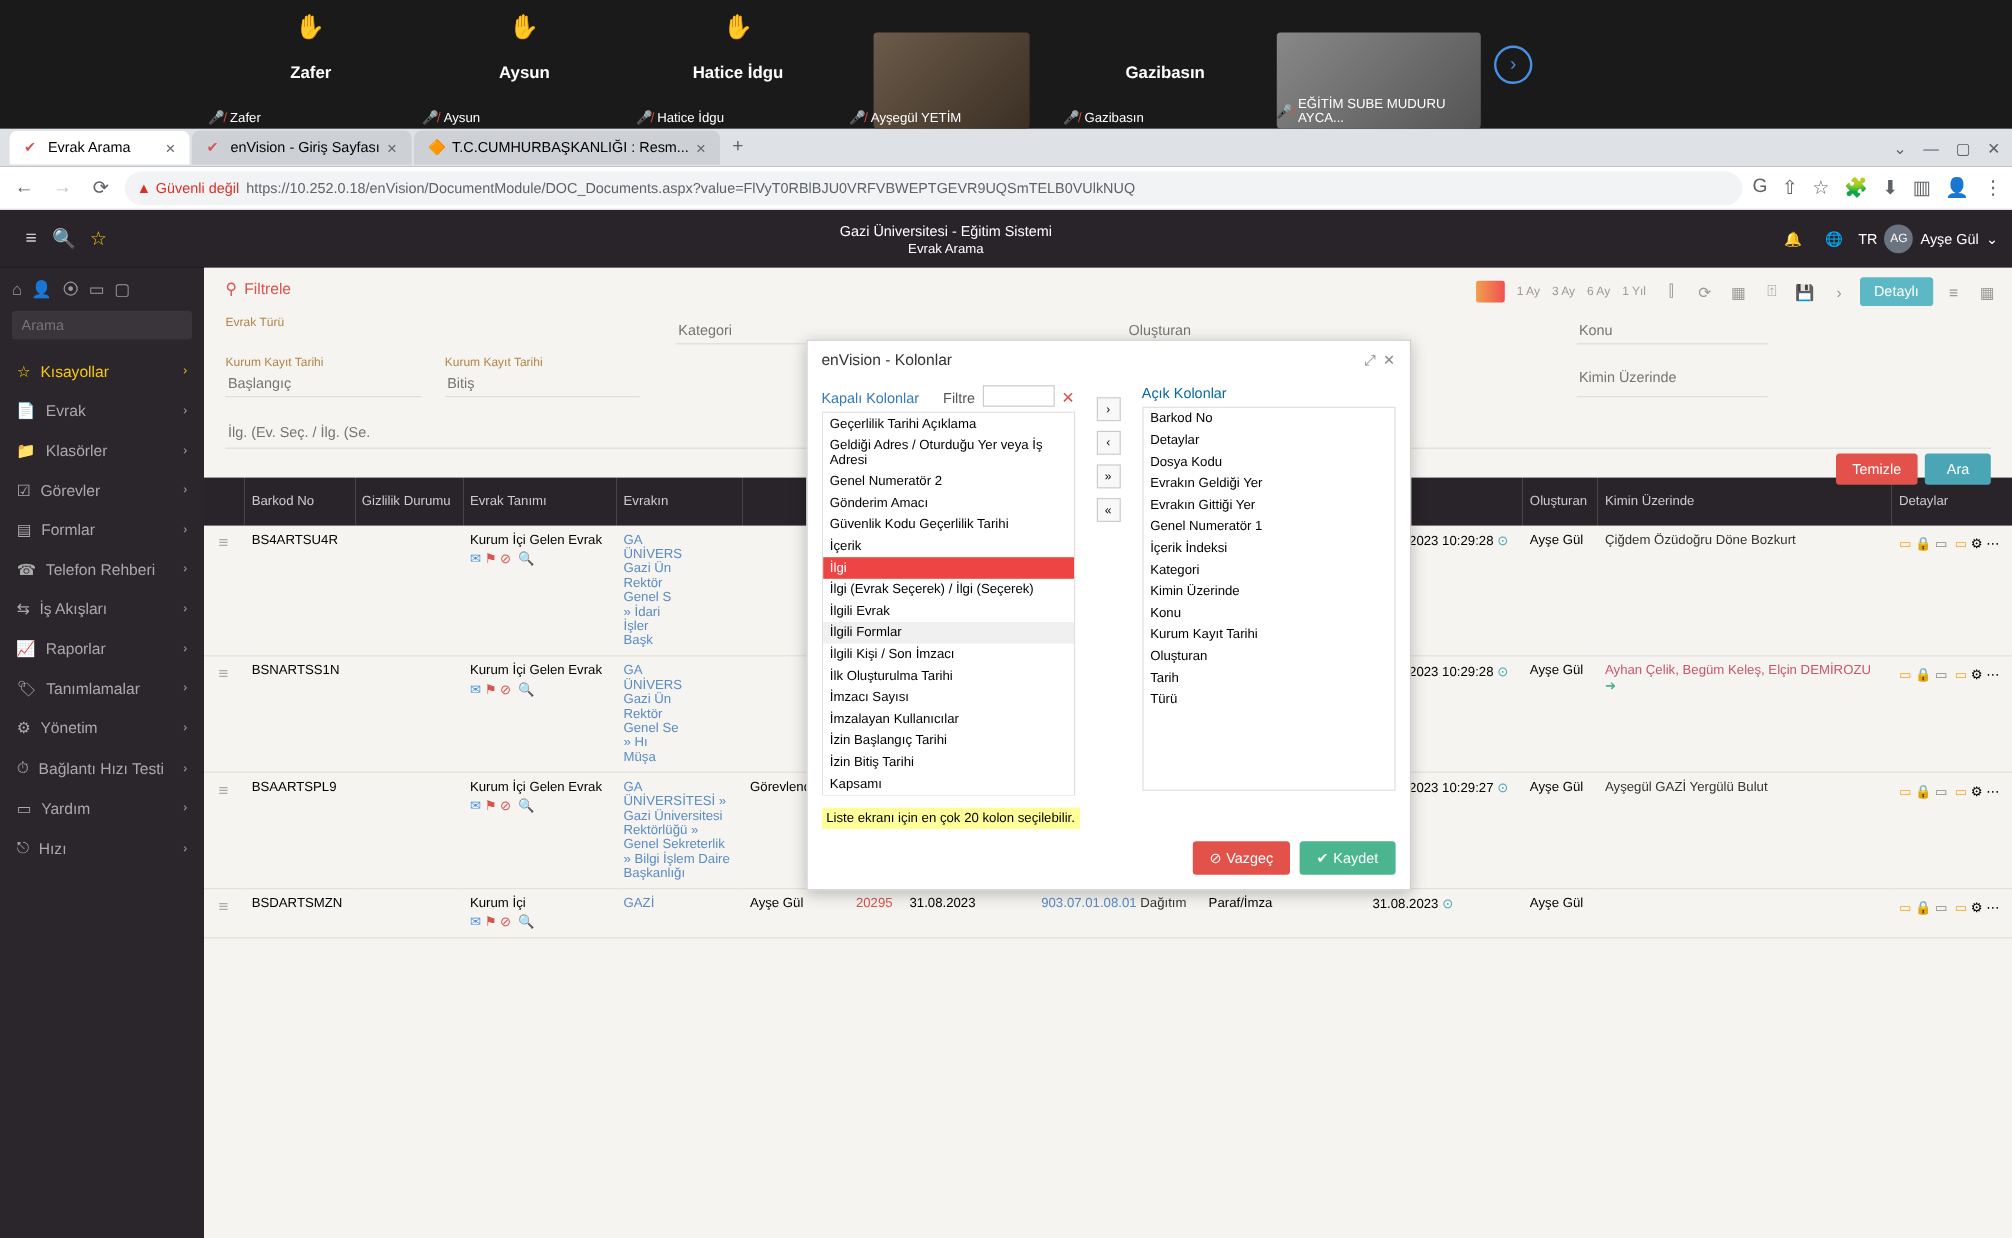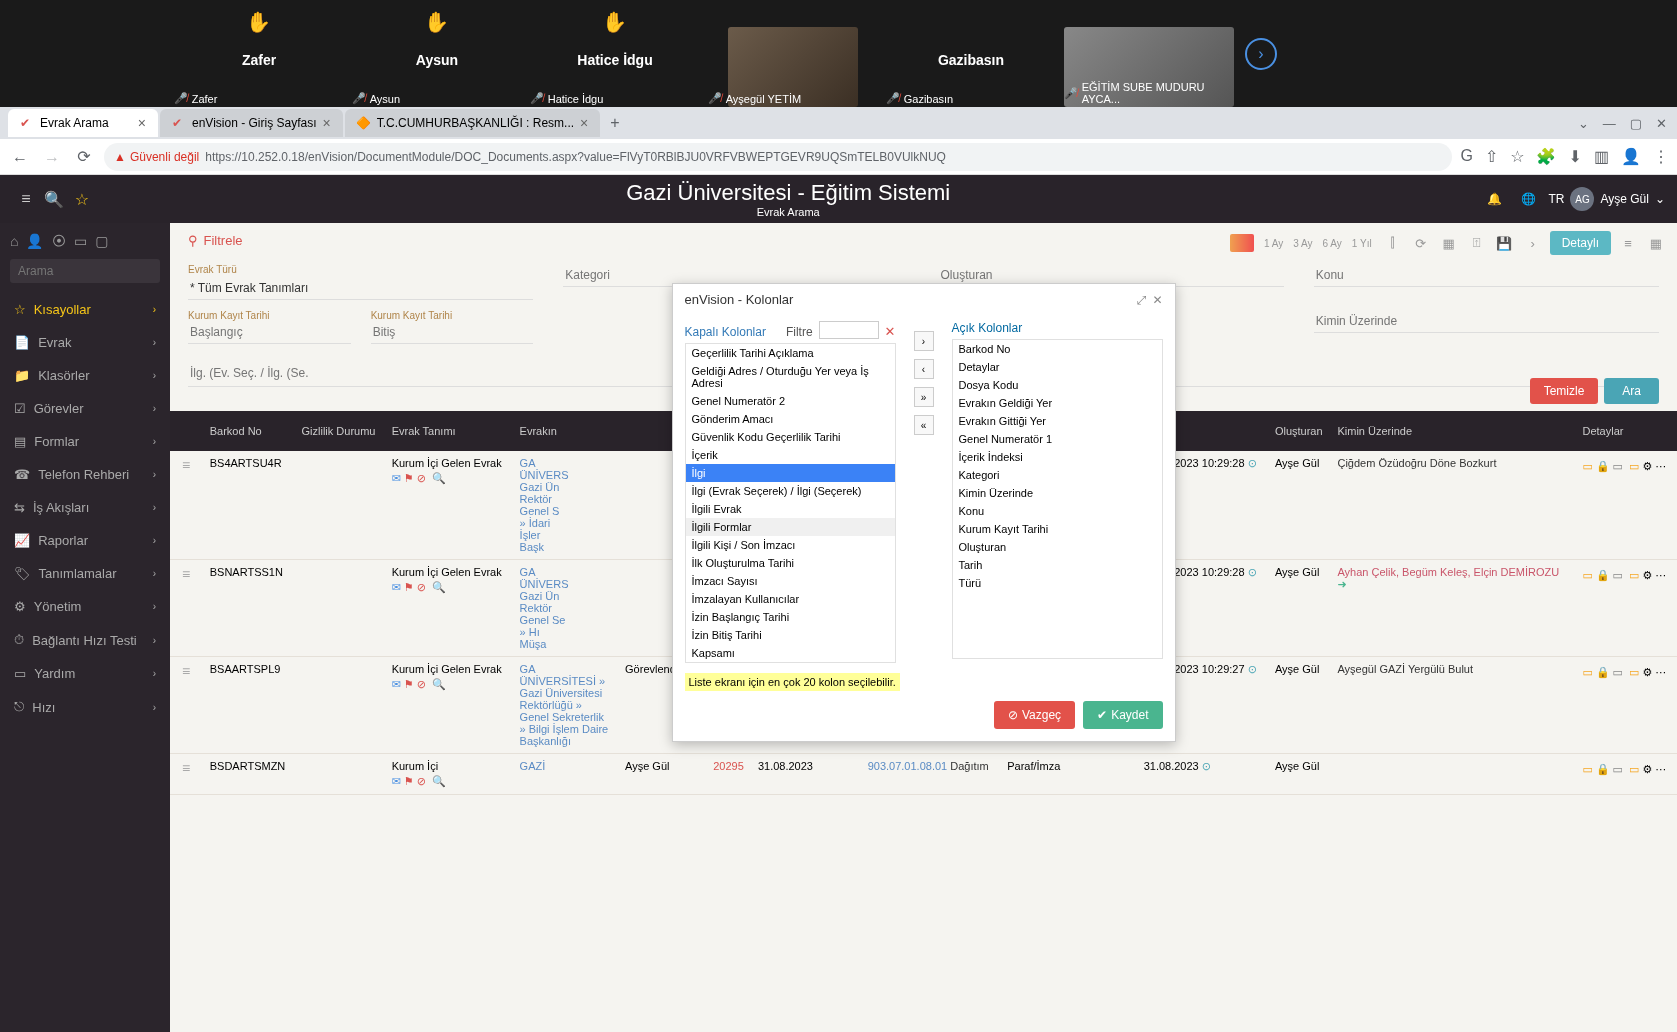--- a/index.html
+++ b/index.html
@@ -25,21 +25,21 @@
 .addr-bar { height: 36px; background: #fff; display: flex; align-items: center; padding: 0 8px; gap: 8px; border-bottom: 1px solid #ddd; }
 .nav-btn { width: 24px; height: 24px; display:flex; align-items:center; justify-content:center; color:#5f6368; font-size: 16px; cursor:pointer; }
 .url-box { flex: 1; height: 28px; background: #f1f3f4; border-radius: 14px; display:flex; align-items:center; padding: 0 10px; font-size: 12px; gap: 6px; }
 .url-warn { color: #d93025; display:flex; align-items:center; gap: 4px; }
 .url-text { color: #5f6368; }
 .addr-icons { display: flex; gap: 12px; color: #5f6368; font-size: 16px; }
 
 
 .app-header { height: 48px; background: #29232a; display: flex; align-items: center; color: #fff; padding: 0 12px; }
 .app-title-wrap { flex: 1; text-align: center; }
-.app-title { font-size: 22px; font-weight: 500; }
+.app-title { font-size: 12px; font-weight: 500; }
 .app-subtitle { font-size: 11px; display: block; }
 .hdr-icon { width: 28px; height:28px; display:flex;align-items:center;justify-content:center; color:#ccc; cursor:pointer; }
 .star { color: #f5c518; }
 .hdr-right { display:flex; align-items:center; gap: 6px; font-size: 12px; }
 .avatar { width:24px; height:24px; border-radius:50%; background:#6b7280; display:flex;align-items:center;justify-content:center; font-size:10px; }
 
 
 .main { display:flex; height: calc(1032px - 107px - 32px - 36px - 48px); position: relative; }
 .sidebar { width: 170px; background: #2b252c; color: #aaa; font-size: 13px; padding-top: 4px; }
 .side-top { display:flex; gap: 8px; padding: 6px 10px; color:#999; font-size:14px; }
@@ -53,21 +53,21 @@
 .content { flex:1; background: #f5f4f0; position: relative; overflow: hidden; }
 .filter-bar { padding: 10px 18px; display:flex; align-items:center; color:#d9534f; font-size:13px; gap:6px; }
 .content-tools { position:absolute; right: 10px; top: 8px; display:flex; align-items:center; gap: 6px; }
 .tool-ico { width:22px; height:22px; display:flex; align-items:center; justify-content:center; color:#999; font-size:13px; }
 .btn-detayli { background:#5cb8c4; color:#fff; padding:5px 12px; border-radius:3px; font-size:12px; border:none; }
 .range-btns { display:flex; gap:2px; font-size:10px; color:#999; align-items:center; }
 .range-btns span { padding: 2px 4px; text-align: center; }
 .range-ico { width:24px; height:18px; background:linear-gradient(90deg,#f0a050,#f05050); border-radius:2px; }
 
 .filters-grid { display:grid; grid-template-columns: 1fr 1fr 1fr 1fr; gap: 10px 30px; padding: 6px 18px 10px; }
-.fg { display:flex; flex-direction:column; gap:2px; }
+.fg { display:flex; flex-direction:row; gap:2px; }
 .fg label { font-size: 10px; color:#b0854a; }
 .fg .inp { border:none; border-bottom:1px solid #ddd; background:transparent; font-size:12px; padding:4px 2px; color:#999; }
 .fg .inp.val { color:#333; }
 .fg.date { flex-direction:row; gap:20px; }
 .fg.date > div { flex:1; display:flex; flex-direction:column; }
 .ilg-row { padding: 6px 18px 12px; }
 .ilg-row .inp { width:100%; border:none; border-bottom:1px solid #ddd; background:transparent; font-size:12px; padding:6px 2px; color:#999; }
 .action-btns { position:absolute; right:18px; top:155px; display:flex; gap:6px; }
 .btn-temizle { background:#e2524a; color:#fff; border:none; padding:6px 14px; border-radius:3px; font-size:12px; }
 .btn-ara { background:#4aa5b5; color:#fff; border:none; padding:6px 18px; border-radius:3px; font-size:12px; }
@@ -92,21 +92,21 @@
 .modal-head { padding: 8px 12px; display:flex; align-items:center; font-size:13px; color:#333; }
 .modal-head-ico { margin-left:auto; display:flex; gap:6px; color:#888; font-size:12px; cursor:pointer; }
 .modal-body { padding: 6px 12px 10px; }
 .modal-cols { display:flex; gap: 18px; }
 .col-section { flex:1; }
 .col-head { display:flex; align-items:flex-end; gap:6px; font-size:12px; color:#555; margin-bottom:4px; }
 .col-head input { width: 60px; height:18px; border:1px solid #ccc; font-size:11px; padding:1px 3px; }
 .col-head .clr { color:#d9534f; font-size:13px; cursor:pointer; }
 .col-list { border:1px solid #e0e0e0; height: 320px; overflow-y:auto; font-size:11px; background:#fff; }
 .col-list div { padding: 3px 6px; cursor:pointer; }
-.col-list div.sel { background:#3b82f6; color:#fff; }
+.col-list div.sel { background:#ef4444; color:#fff; }
 .col-list div.hov { background:#f0f0f0; }
 .mid-btns { display:flex; flex-direction:column; gap:8px; justify-content:flex-start; padding-top:10px; }
 .mid-btn { width:20px; height:20px; border:1px solid #ccc; background:#f8f8f8; font-size:10px; display:flex; align-items:center; justify-content:center; cursor:pointer; }
 .modal-note { background:#ffff99; font-size:11px; padding:3px 4px; margin-top:10px; display:inline-block; }
 .modal-foot { display:flex; justify-content:flex-end; gap:8px; padding: 0 12px 12px; }
 .btn-vazgec { background:#e2524a; color:#fff; border:none; padding:7px 14px; border-radius:3px; font-size:12px; display:flex;align-items:center;gap:4px; }
 .btn-kaydet { background:#4ab58f; color:#fff; border:none; padding:7px 14px; border-radius:3px; font-size:12px; display:flex;align-items:center;gap:4px; }
 </style>
 </head>
 <body>
@@ -324,21 +324,20 @@
       <span class="tool-ico">💾</span>
       <span class="tool-ico">›</span>
       <button class="btn-detayli">Detaylı</button>
       <span class="tool-ico">≡</span>
       <span class="tool-ico">▦</span>
     </div>
 
     <div class="filters-grid">
       <div class="fg">
         <label>Evrak Türü</label>
-        <input class="inp val" value="* Tüm Evrak Tanımları" style="">
       </div>
       <div class="fg">
           <input class="inp" placeholder="Kategori" style="">
         </div>
       <div class="fg">
           <input class="inp" placeholder="Oluşturan" style="">
         </div>
       <div class="fg">
           <input class="inp" placeholder="Konu" style="">
         </div>

